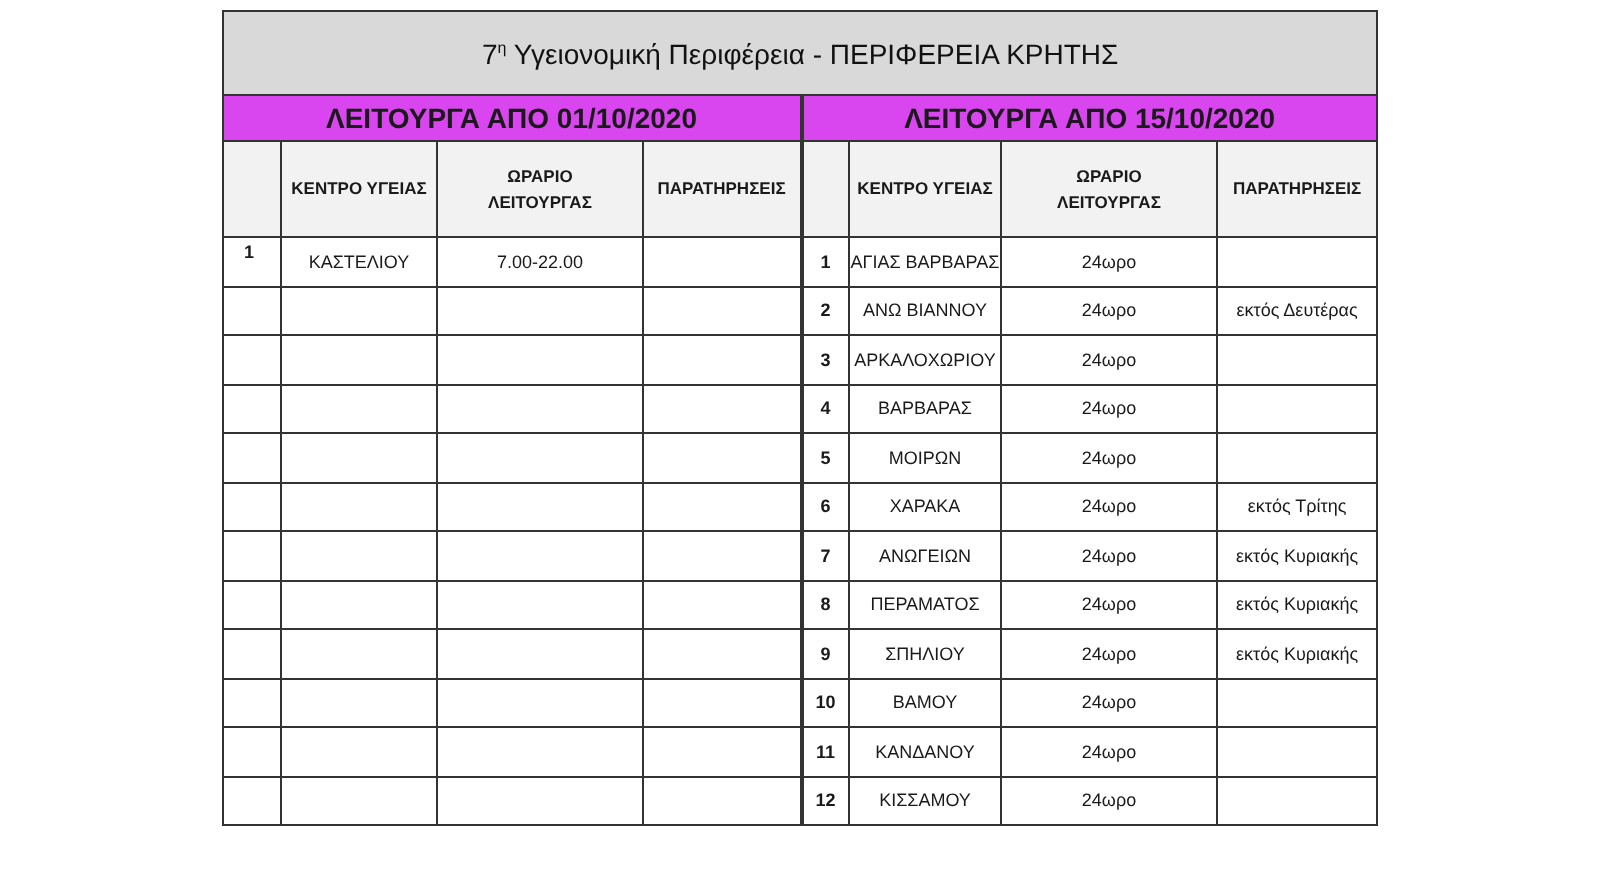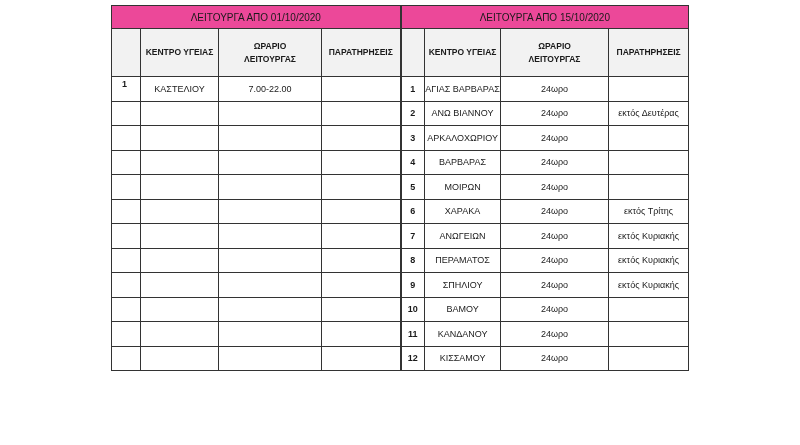--- a/index.html
+++ b/index.html
@@ -4,21 +4,21 @@
 <style>
   html, body { margin:0; padding:0; background:#ffffff; }
   body { width:800px; height:445px; position:relative; overflow:hidden;
          font-family:"Liberation Sans", "DejaVu Sans", sans-serif; color:#1a1a1a; }
   .wrap { position:absolute; left:111px; top:5px; width:577px; }
   table { border-collapse:collapse; width:577px; table-layout:fixed; }
   td, th { border:1.5px solid #333; padding:0; text-align:center; vertical-align:middle;
            font-size:9px; overflow:visible; white-space:nowrap; }
   .title { background:#d9d9d9; height:41px; font-size:14px; font-weight:normal; color:#111; }
   .title sup { font-size:8px; }
-  .sub { background:#ec4899; height:22px; font-size:10px; font-weight:normal; }
+  .sub { background:#d946ef; height:22px; font-size:14px; font-weight:bold; }
   .colh { background:#f2f2f2; height:47px; font-size:8.5px; font-weight:bold; line-height:13px; }
   .row td { height:21.5px; }
   .num { font-weight:bold; font-size:9px; }
   .numL { text-align:left; padding-left:10px; vertical-align:top; padding-top:2px; }
   .mid { border-left:2px solid #333; }
 </style>
 </head>
 <body>
 
 <div class="wrap">
@@ -27,20 +27,23 @@
     <col style="width:29px">
         <col style="width:78px">
         <col style="width:103px">
         <col style="width:79px">
     <col style="width:24px">
         <col style="width:76px">
         <col style="width:108px">
         <col style="width:80px">
   </colgroup>
   <tbody>
+        <tr>
+    <td colspan="8" class="title"><span>7</span><sup>η</sup><span> Υγειονομική Περιφέρεια - ΠΕΡΙΦΕΡΕΙΑ ΚΡΗΤΗΣ</span></td>
+  </tr>
   <tr>
     <td colspan="4" class="sub">ΛΕΙΤΟΥΡΓΑ ΑΠΟ 01/10/2020</td>
     <td colspan="4" class="sub mid">ΛΕΙΤΟΥΡΓΑ ΑΠΟ 15/10/2020</td>
   </tr>
   <tr class="colh-row">
     <td class="colh"></td>
     <td class="colh">ΚΕΝΤΡΟ ΥΓΕΙΑΣ</td>
     <td class="colh">ΩΡΑΡΙΟ<br>ΛΕΙΤΟΥΡΓΑΣ</td>
     <td class="colh">ΠΑΡΑΤΗΡΗΣΕΙΣ</td>
     <td class="colh mid"></td>

